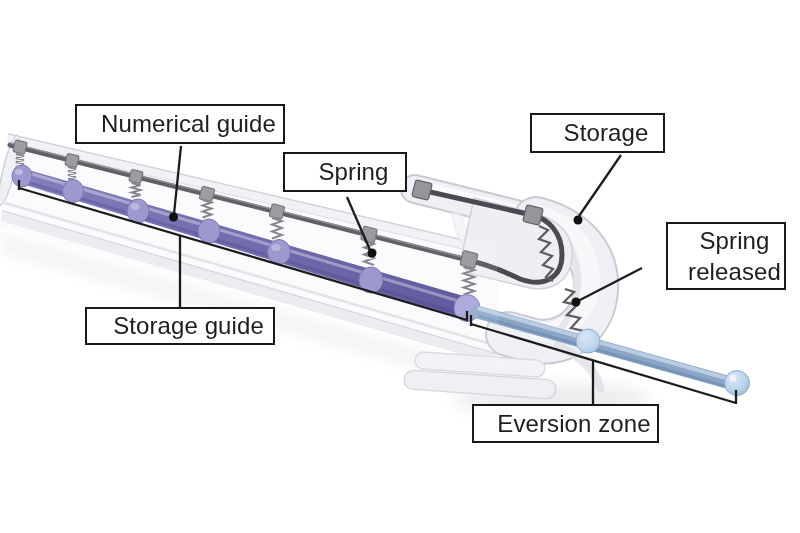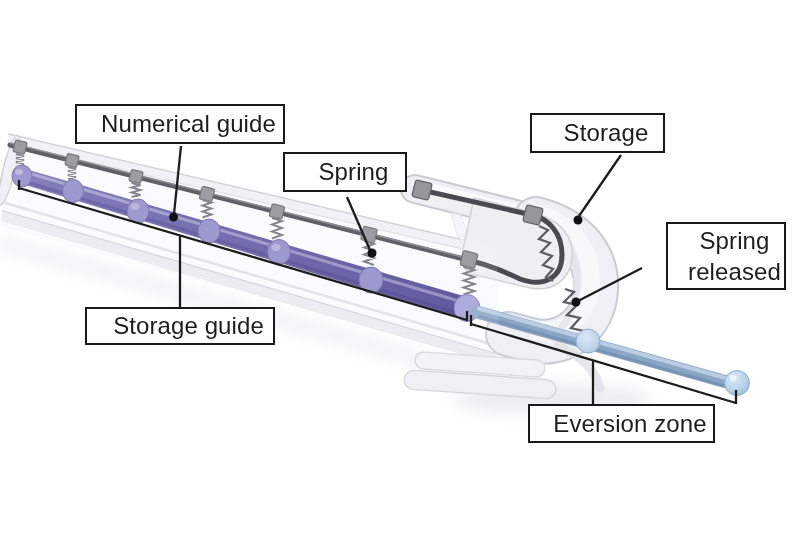--- a/index.html
+++ b/index.html
@@ -173,17 +173,17 @@
 </div>
 <div class="label-box" style="left:530px;top:113px;width:135px;height:40px;">
   <span>Storage</span>
 </div>
 <div class="label-box" style="left:666px;top:222px;width:120px;height:68px;">
   <span>Spring released</span>
 </div>
 <div class="label-box" style="left:85px;top:307px;width:190px;height:38px;">
   <span>Storage guide</span>
 </div>
-<div class="label-box" style="left:528px;top:404px;width:187px;height:39px;">
+<div class="label-box" style="left:472px;top:404px;width:187px;height:39px;">
   <span>Eversion zone</span>
 </div>
 
 </div>
 
 </body></html>

